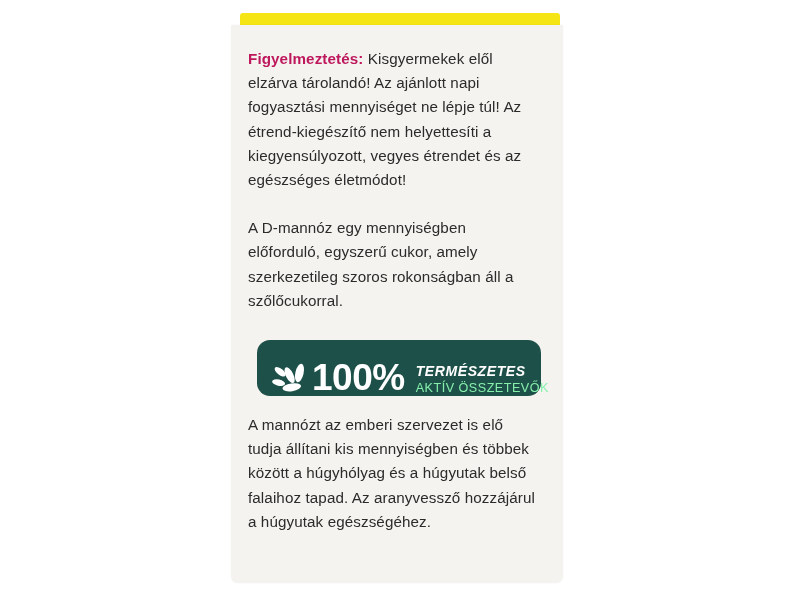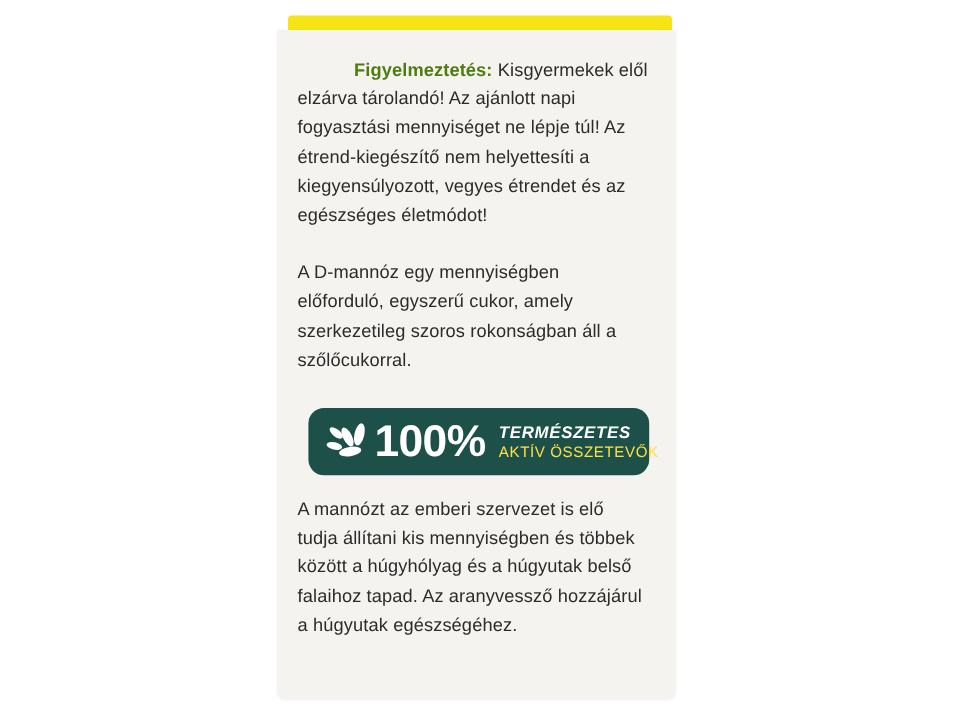--- a/index.html
+++ b/index.html
@@ -62,38 +62,37 @@
     letter-spacing: 0.1px;
     margin: 0;
   }
 
   #warning-paragraph {
     margin-bottom: 24px;
   }
 
   .warning-label {
     font-weight: bold;
-    color: #4d7c0f;
-    margin-left: 47px;
+    color: #be185d;
   }
 
   #dmannose-paragraph {
     margin-bottom: 27px;
   }
 
   
   #natural-badge {
     position: relative;
     left: 9px;
     width: 284px;
     height: 56px;
     background: #1d5048;
     border-radius: 13px;
     display: flex;
-    align-items: center;
+    align-items: flex-end;
     box-sizing: border-box;
     padding-left: 13px;
     margin-bottom: 17px;
   }
 
   #leaf-icon {
     width: 38px;
     height: 34px;
     flex: 0 0 auto;
     display: block;
@@ -122,21 +121,21 @@
     color: #ffffff;
     font-size: 14px;
     font-weight: bold;
     letter-spacing: 0.6px;
     line-height: 18px;
     white-space: nowrap;
     font-style: italic;
   }
 
   #badge-line-secondary {
-    color: #fde047;
+    color: #86efac;
     font-size: 12.6px;
     font-weight: normal;
     letter-spacing: 0.5px;
     line-height: 16px;
     white-space: nowrap;
   }
 
   
   #highlight-paragraph {
     font-size: 15.2px;

